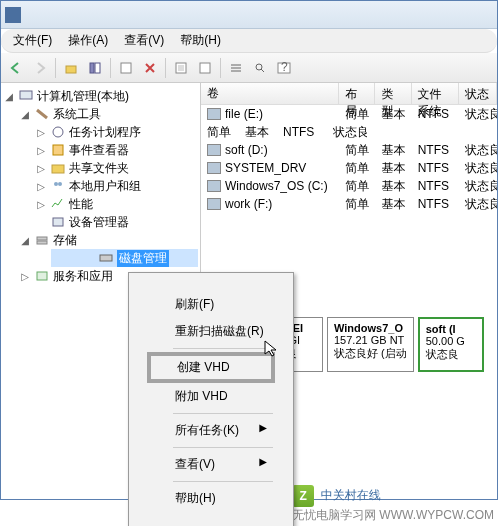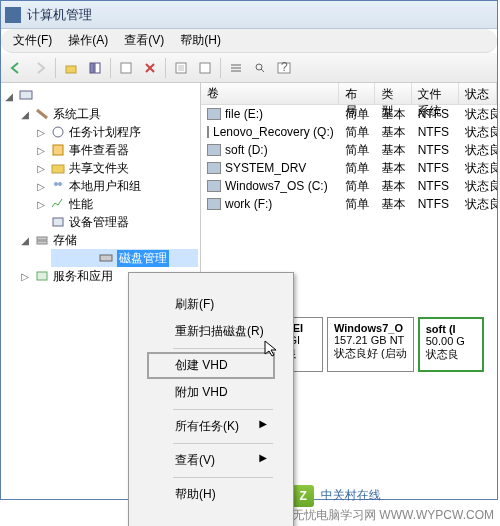--- a/index.html
+++ b/index.html
@@ -36,36 +36,35 @@
 .col-status { width: 40px; font-family: Liberation Mono, monospace; }
 .vol-icon { width: 14px; height: 12px; background: #b8c8d8; border: 1px solid #888; margin-right: 4px; display: inline-block; }
 .disk-section { margin-top: 100px; display: flex; gap: 4px; padding: 4px; }
 .disk-box { border: 1px solid #888; padding: 4px 6px; min-width: 66px; background: #fff; }
 .disk-box.green { border: 2px solid #3a9a3a; }
 .disk-box .dn { font-weight: bold; font-size: 11px; }
 .disk-box .ds { font-size: 11px; }
 .disk-side { width: 48px; padding: 4px; font-size: 11px; }
 .context-menu { position: absolute; left: 128px; top: 272px; width: 166px; background: #f2f2f2; border: 1px solid #9a9a9a; box-shadow: 2px 2px 4px rgba(0,0,0,0.3); padding: 18px; z-index: 100; }
 .ctx-item { padding: 5px 10px 5px 28px; cursor: default; position: relative; }
-.ctx-item.highlighted { border: 2px solid #a3a3a3; padding: 3px 8px 3px 26px; }
+.ctx-item.highlighted { border: 4px solid #a3a3a3; padding: 3px 8px 3px 26px; }
 .ctx-sep { height: 1px; background: #ccc; margin: 3px 2px 3px 26px; }
 .ctx-item .arrow { position: absolute; right: 8px; top: 5px; font-size: 10px; }
 .cursor-img { position: absolute; z-index: 200; font-size: 16px; color: #000; }
 .watermark { position: absolute; right: 6px; bottom: 2px; font-size: 12px; color: #3a6aa0; }
 .watermark .sub { font-size: 11px; color: #888; display: block; text-align: center; }
 .wm-logo { display:inline-block; width: 22px; height: 22px; background: linear-gradient(#8dc63f,#6aa82a); border-radius: 3px; vertical-align: middle; margin-right: 3px; color:#fff; text-align:center; line-height:22px; font-weight:bold; }
 svg { display: block; }
 </style>
 </head>
 <body>
 
 <div class="window">
   <div class="titlebar">
     <span class="titlebar-icon"></span>
-    <span class="titlebar-text">计算机管理</span>
   </div>
 
   <div class="menubar">
     <div class="menu-item">文件(F)</div>
     <div class="menu-item">操作(A)</div>
     <div class="menu-item">查看(V)</div>
     <div class="menu-item">帮助(H)</div>
   </div>
 
   <div class="toolbar">
@@ -136,20 +135,21 @@
 
   <div class="content">
     <div class="tree-pane">
       <div class="tree-node">
         <span class="tree-toggle">◢</span>
         <span class="tree-icon">
             <svg width="16" height="14">
               <rect x="2" y="2" width="12" height="8" fill="#e0e8f0" stroke="#668"></rect>
             </svg>
           </span>
+        <span class="tree-label">计算机管理(本地)</span>
       </div>
       <div class="tree-node indent-1">
         <span class="tree-toggle">◢</span>
         <span class="tree-icon">
             <svg width="16" height="14">
               <path d="M3 3l10 8" stroke="#a86" stroke-width="3"></path>
             </svg>
           </span>
         <span class="tree-label">系统工具</span>
       </div>
@@ -251,24 +251,20 @@
             <div class="col col-vol">
               <span class="vol-icon"></span>
               <span>file (E:)</span>
             </div>
             <div class="col col-layout">简单</div>
             <div class="col col-type">基本</div>
             <div class="col col-fs">NTFS</div>
             <div class="col col-status">状态良</div>
           </div>
           <div class="list-row">
-            <div class="col col-vol">
-              <span class="vol-icon"></span>
-              <span>Lenovo_Recovery (Q:)</span>
-            </div>
             <div class="col col-layout">简单</div>
             <div class="col col-type">基本</div>
             <div class="col col-fs">NTFS</div>
             <div class="col col-status">状态良</div>
           </div>
           <div class="list-row">
             <div class="col col-vol">
               <span class="vol-icon"></span>
               <span>soft (D:)</span>
             </div>

